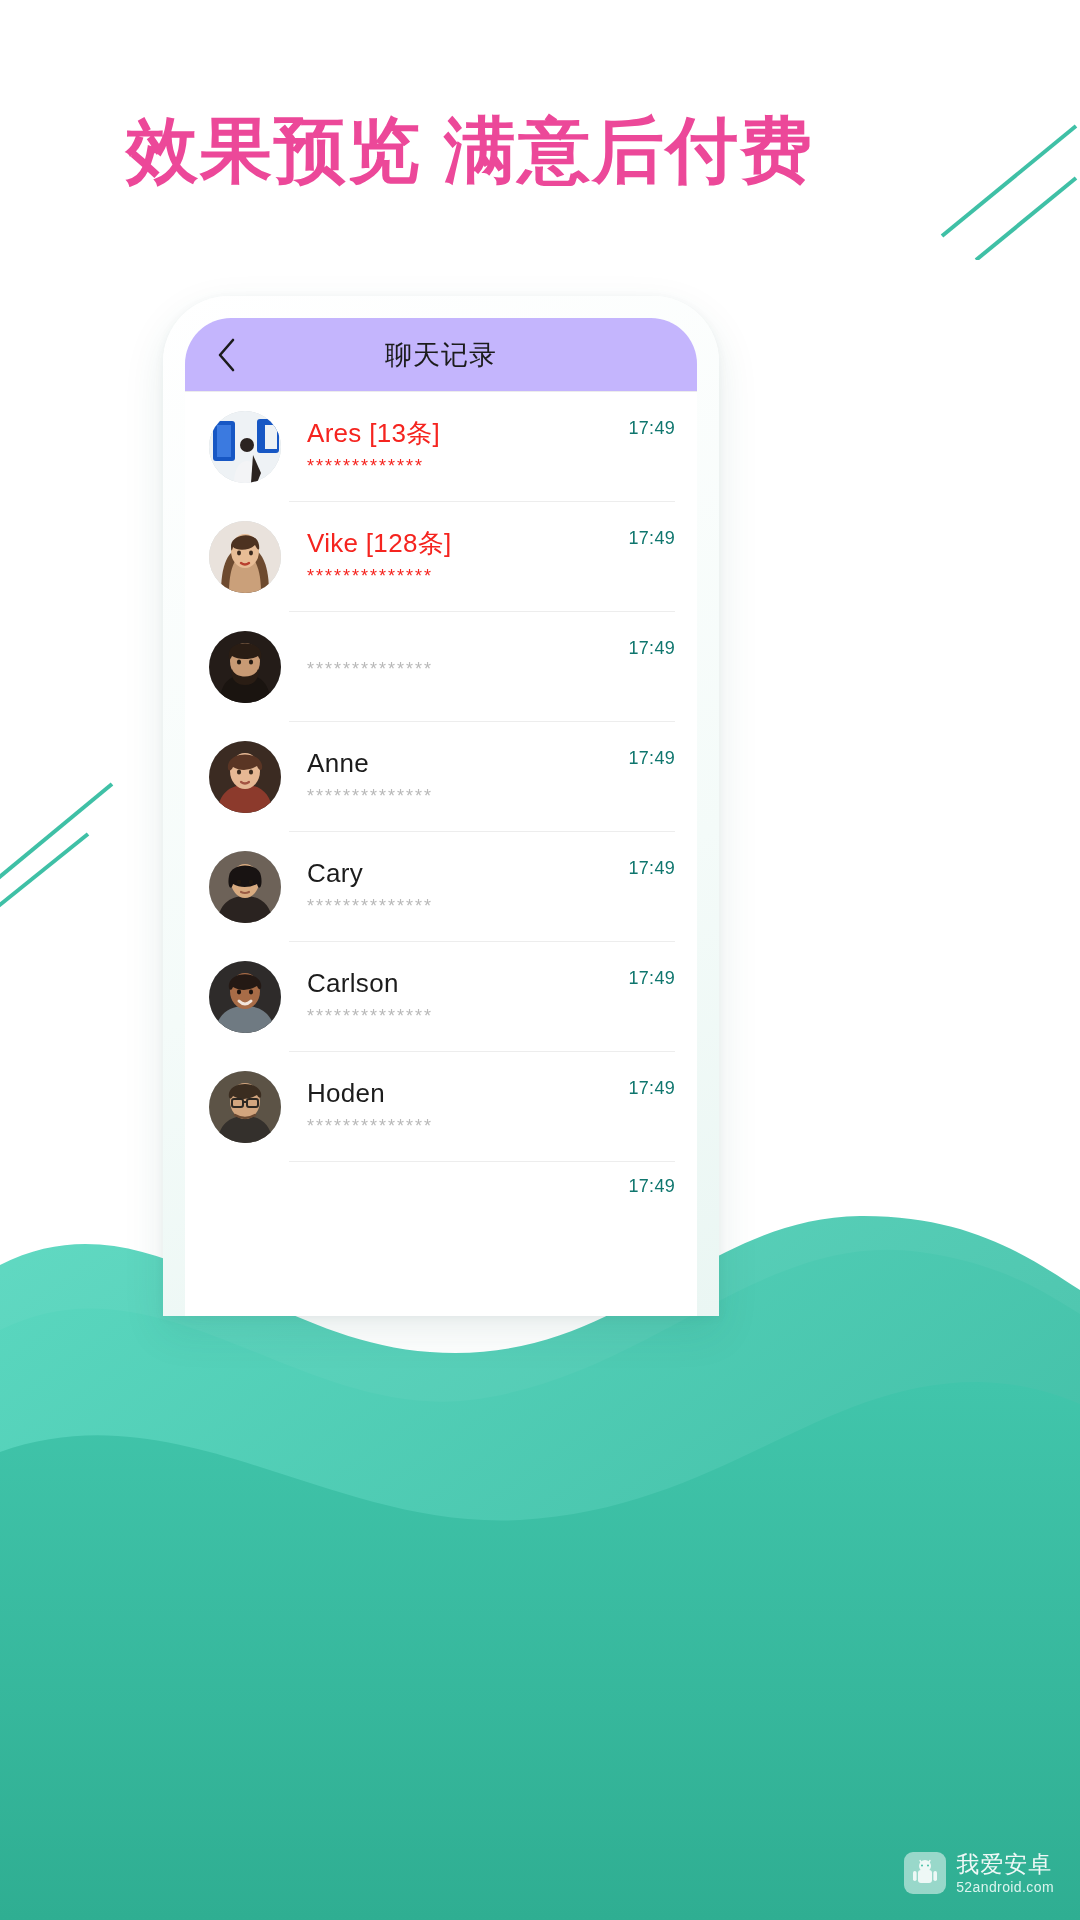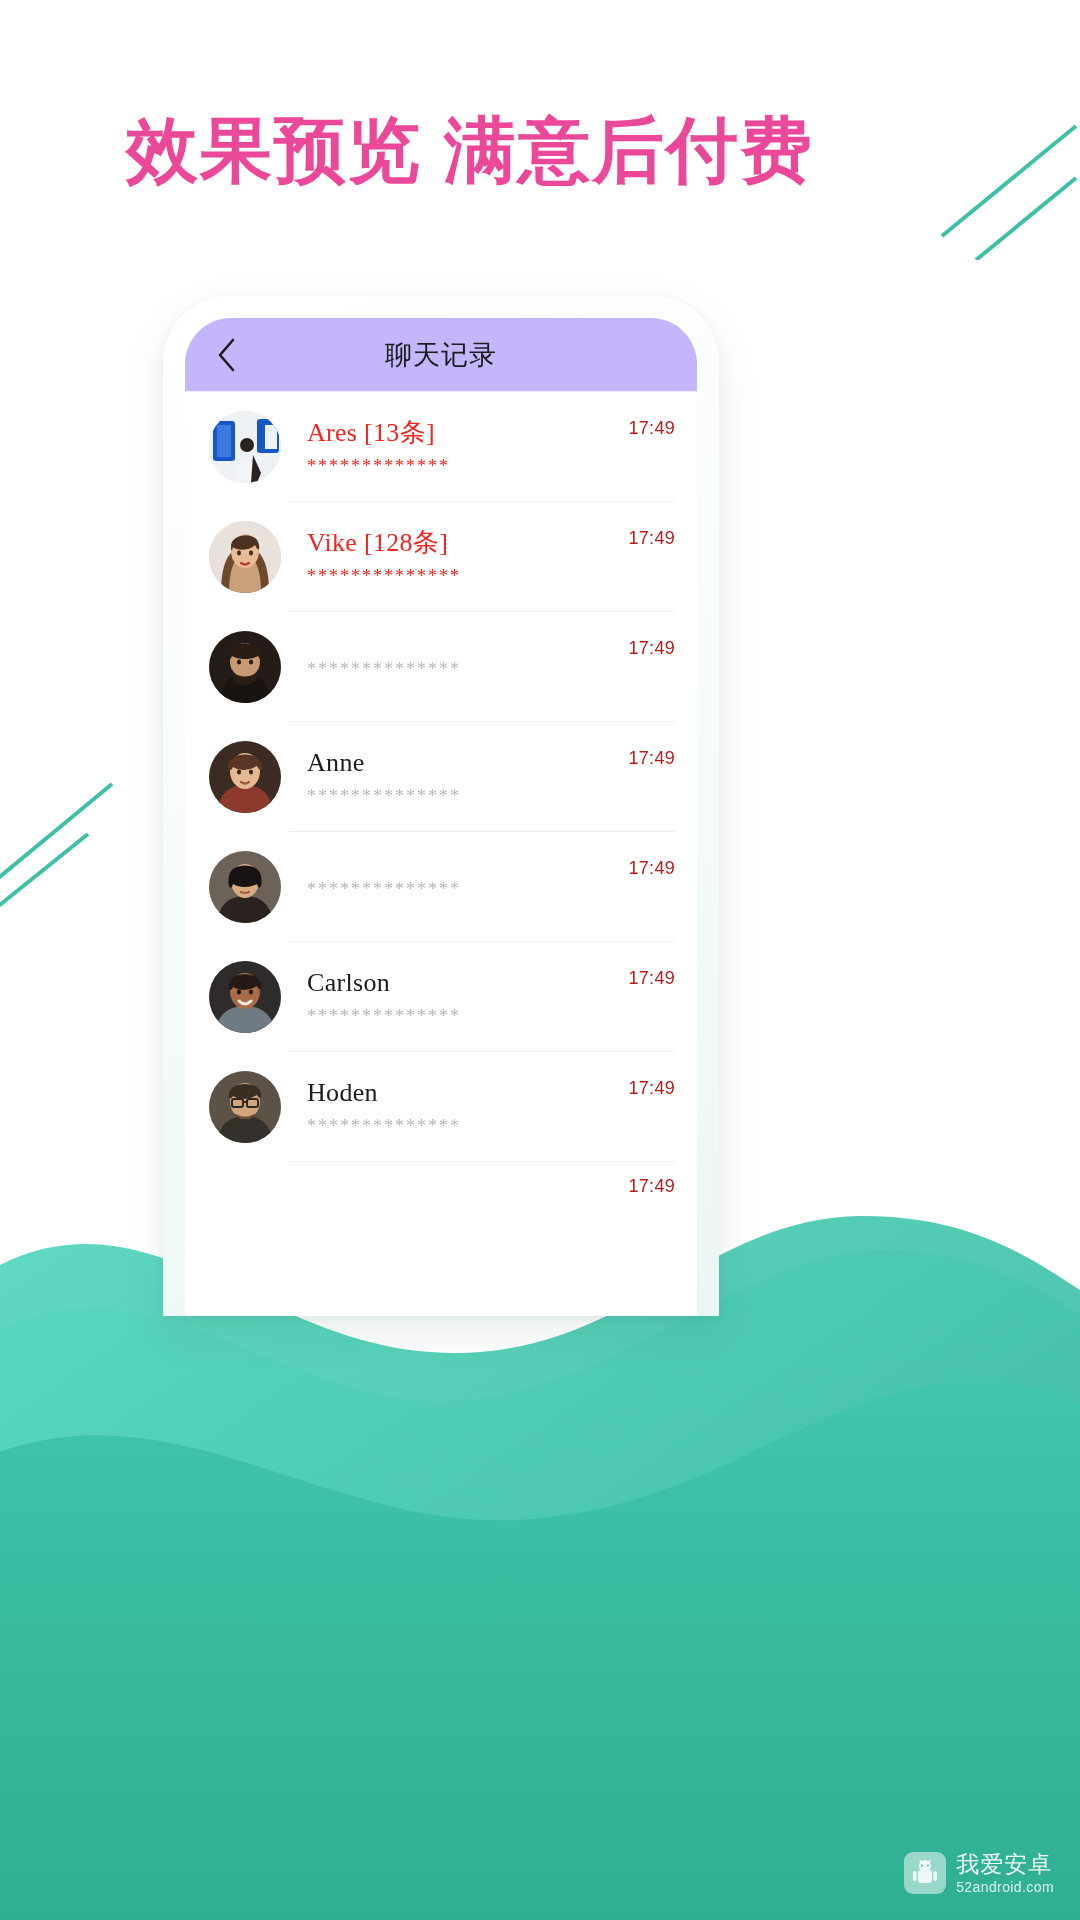--- a/index.html
+++ b/index.html
@@ -101,33 +101,33 @@
     position:relative;
   }
   .chat-row .divider{
     position:absolute;left:104px;right:22px;bottom:0;height:1px;background:#ededed;
   }
   .avatar{
     width:72px;height:72px;border-radius:50%;flex:0 0 72px;
     overflow:hidden;position:relative;background:#cfd6da;
   }
   .avatar svg{display:block;width:72px;height:72px;}
-  .row-main{flex:1 1 auto;padding-left:26px;min-width:0;font-family:Liberation Serif, serif;}
+  .row-main{flex:1 1 auto;padding-left:26px;min-width:0;}
   .row-name{
     font-size:26px;color:#1c1c1c;letter-spacing:.3px;line-height:34px;
     white-space:nowrap;overflow:hidden;
   }
   .row-name.red{color:#F5241F;}
   .row-sub{
     font-size:18px;line-height:24px;margin-top:4px;color:#b9b9b9;
     letter-spacing:2px;white-space:nowrap;overflow:hidden;
   }
   .row-sub.red{color:#F5241F;}
   .row-time{
-    flex:0 0 auto;font-size:18px;color:#b91c1c;align-self:flex-start;
+    flex:0 0 auto;font-size:18px;color:#0f766e;align-self:flex-start;
     padding-top:26px;letter-spacing:.3px;
   }
   .chat-row.partial{height:110px;}
   .chat-row.partial .row-time{padding-top:14px;}
 
   
   #watermark{
     position:absolute;right:26px;bottom:26px;z-index:20;
     display:flex;align-items:center;gap:10px;
     opacity:.92;
@@ -285,20 +285,21 @@
               <rect width="72" height="72" fill="#6d6258"></rect>
             <path d="M8 72c2-18 12-27 28-27s26 9 28 27z" fill="#2a2320"></path>
             <ellipse cx="36" cy="30" rx="14" ry="17" fill="#d8ab80"></ellipse>
             <path d="M20 25c2-14 30-14 32 0 2 10-2 16-4 8-8 4-17 4-24 0-2 8-6 2-4-8z" fill="#181312"></path>
             <ellipse cx="30" cy="31" rx="2.1" ry="2.2" fill="#20180f"></ellipse>
             <ellipse cx="42" cy="31" rx="2.1" ry="2.2" fill="#20180f"></ellipse>
             <path d="M32 41q4 2 8 0" stroke="#9b5c44" stroke-width="2.2" fill="none" stroke-linecap="round"></path>
           </svg>
         </div>
         <div class="row-main">
+          <div class="row-name">Cary</div>
           <div class="row-sub">**************</div>
         </div>
         <div class="row-time">17:49</div>
         <div class="divider"></div>
       </div>
 
       <div class="chat-row">
         <div class="avatar">
           <svg viewBox="0 0 72 72">
               <rect width="72" height="72" fill="#2e2b2a"></rect>

